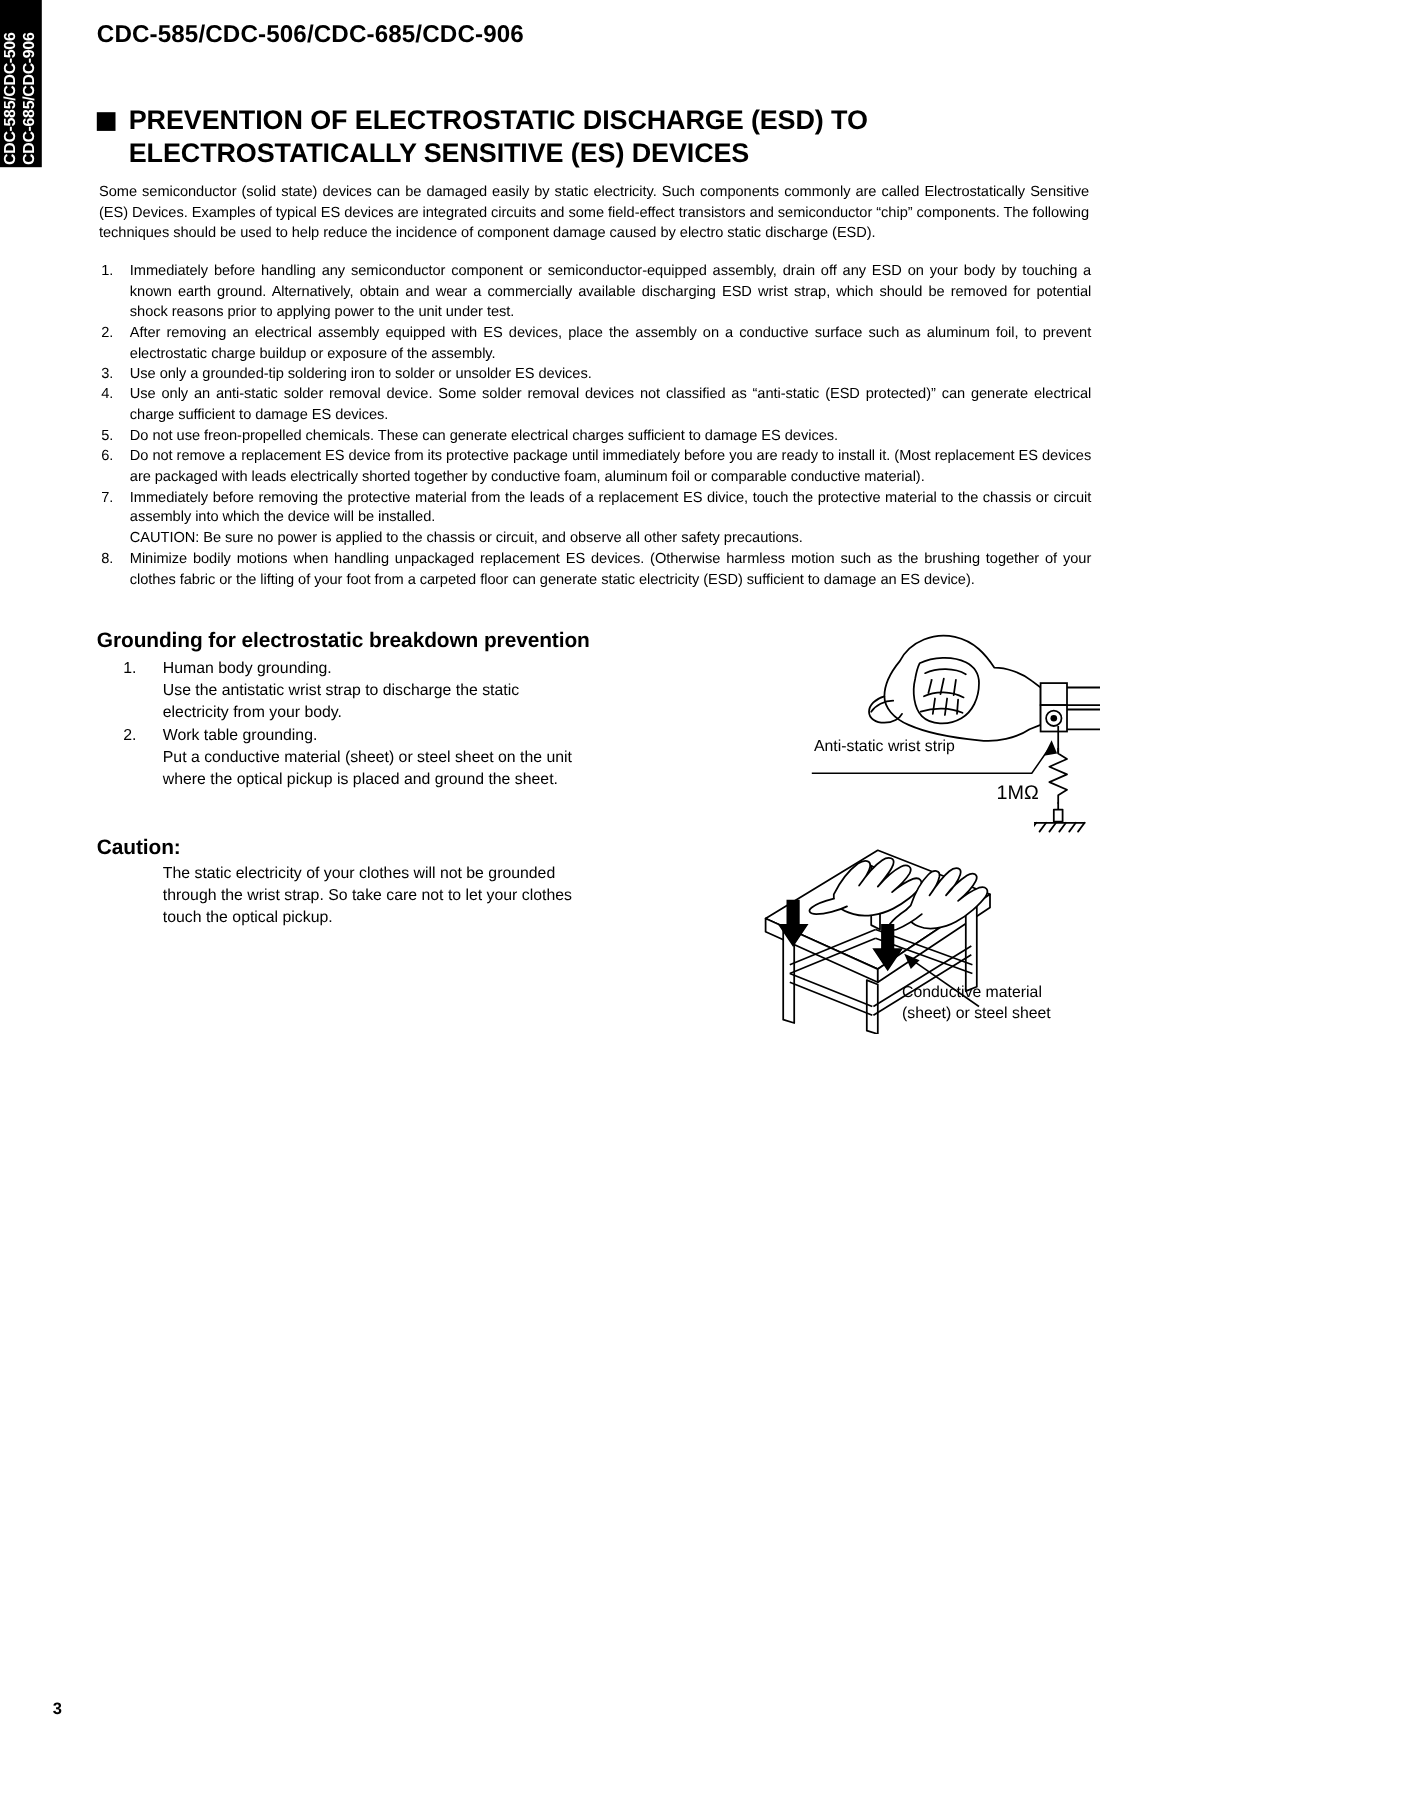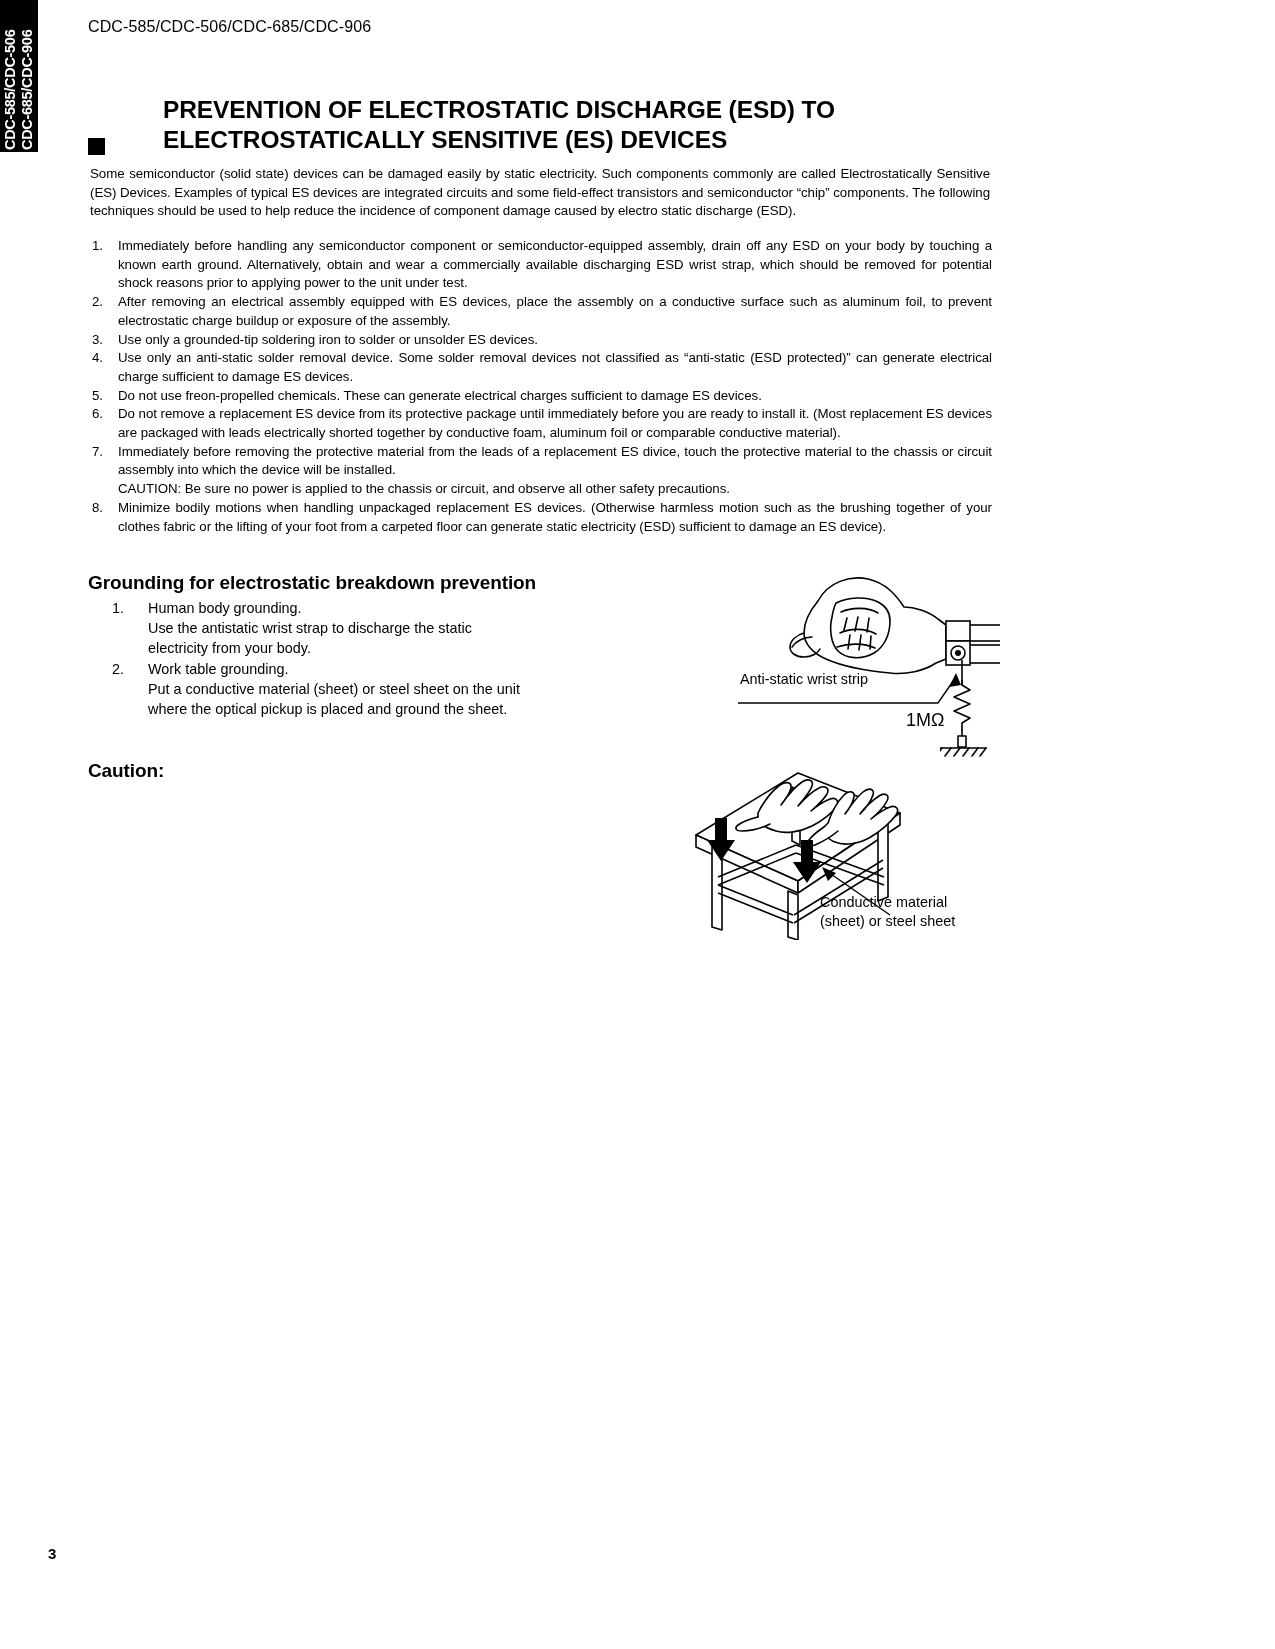--- a/index.html
+++ b/index.html
@@ -51,36 +51,35 @@
     line-height: 17px;
     letter-spacing: -0.3px;
     white-space: nowrap;
   }
 
   
   .doc-header {
     position: absolute;
     left: 88px;
     top: 18px;
-    font-size: 16px;
-    font-weight: normal;
+    font-size: 22px;
+    font-weight: bold;
     letter-spacing: 0.1px;
   }
 
   
   .title-block {
     position: absolute;
     left: 88px;
     top: 95px;
     width: 900px;
   }
   .title-row {
     display: flex;
-    align-items: flex-end;
-    gap: 46px;
+    align-items: flex-start;
   }
   .title-square {
     width: 17px;
     height: 17px;
     background: #000000;
     margin-top: 7px;
     margin-right: 12px;
     flex: 0 0 auto;
   }
   .title-text {
@@ -282,20 +281,25 @@
       <div class="ground-marker">2.</div>
       <div class="ground-body">
         <div>Work table grounding.</div>
         <div>Put a conductive material (sheet) or steel sheet on the unit</div>
         <div>where the optical pickup is placed and ground the sheet.</div>
       </div>
     </div>
   </div>
 
   <div class="sub-heading" id="caution-heading">Caution:</div>
+  <div class="caution-body">
+    <div>The static electricity of your clothes will not be grounded</div>
+    <div>through the wrist strap. So take care not to let your clothes</div>
+    <div>touch the optical pickup.</div>
+  </div>
 
   <div class="fig-hand">
     <svg width="320" height="200" viewBox="0 0 320 200">
       <g fill="none" stroke="#000000" stroke-width="1.6" stroke-linecap="round" stroke-linejoin="round">
 
         <path d="M118,46 C128,27 150,20 168,24 C186,28 196,40 204,52
                  C214,52 228,56 238,64 L246,70
                  L246,104 L236,108
                  C224,116 206,120 190,118
                  C168,116 144,112 126,104

